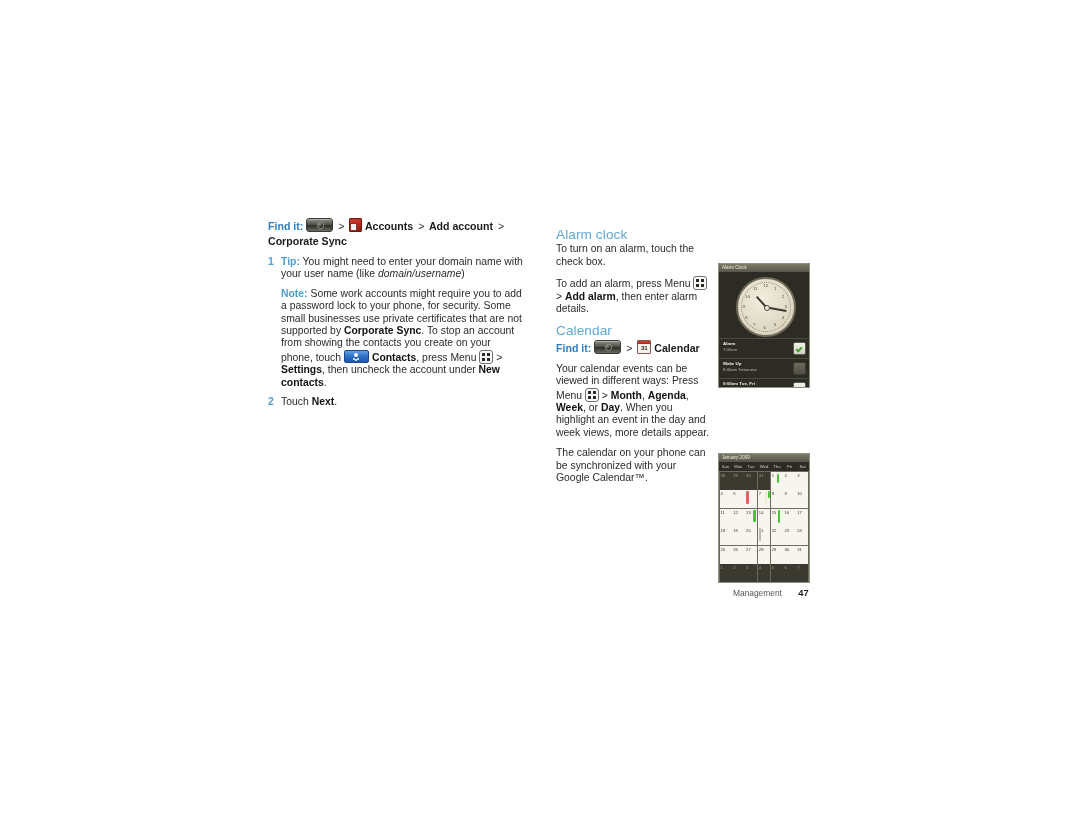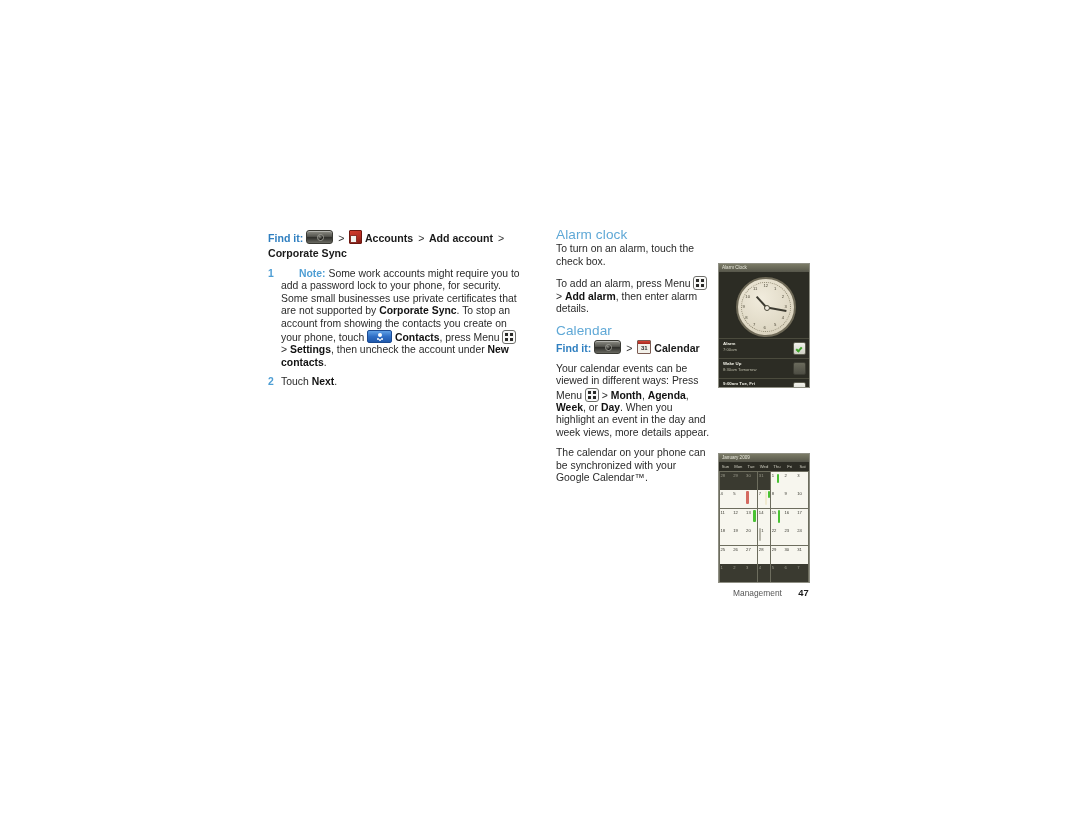--- a/index.html
+++ b/index.html
@@ -27,21 +27,21 @@
     line-height:15px;
   }
   .findit .lbl{color:#2f7fc0;}
   .findit .sep{font-weight:normal;color:#333;padding:0 2px;}
 
   
   .li{position:relative;padding-left:13px;margin:0 0 7px 0;}
   .li .num{position:absolute;left:0;top:0;color:#4e9ed4;font-weight:bold;font-size:10.4px;}
   .sub{margin:0 0 7px 0;}
   .tip-lbl{color:#4e9ed4;font-weight:bold;}
-  .note-lbl{color:#4e9ed4;font-weight:bold;margin-left:18px;}
+  .note-lbl{color:#4e9ed4;font-weight:bold;}
 
   
   .ico{display:inline-block;vertical-align:-3px;position:relative;}
 
   
   .ico-launcher{
     width:25px;height:12px;border-radius:3px;
     background:linear-gradient(180deg,#8e8e86 0%,#55554f 45%,#2e2e2a 55%,#6a6a62 100%);
     border:1px solid #3a3a34;vertical-align:-2px;
     box-shadow:inset 0 1px 0 rgba(255,255,255,.35);
@@ -180,38 +180,41 @@
 
   
   .footer{position:absolute;font-size:8.4px;color:#555;}
   .footer .pg{font-weight:bold;color:#1a1a1a;font-size:9.4px;margin-top:8px;}
 </style>
 </head>
 <body>
 
 <div class="page">
 
-  <div class="col" style="left:268px;top:230px;width:256px;">
+  <div class="col" style="left:268px;top:218px;width:256px;">
 
     <div class="findit">
       <span class="lbl">Find it:</span>
       <span class="ico ico-launcher"></span>
       <span class="sep">&gt;</span>
       <span class="ico ico-accounts"></span>
       <span>Accounts</span>
       <span class="sep">&gt;</span>
       <span>Add account</span>
       <span class="sep">&gt;</span>
       <span>Corporate Sync</span>
     </div>
 
     <div class="li">
       <span class="num">1</span>
     </div>
 
+    <div class="sub" style="padding-left:13px;">
+      <span class="tip-lbl">Tip:</span><span> You might need to enter your domain name with your user name (like </span><i>domain/username</i><span>)</span>
+    </div>
 
     <div class="sub" style="padding-left:13px;">
       <span class="note-lbl">Note:</span><span> Some work accounts might require you to add a password lock to your phone, for security. Some small businesses use private certificates that are not supported by </span><b>Corporate Sync</b><span>. To stop an account from showing the contacts you create on your phone, touch </span><span class="ico ico-contacts"></span> <b>Contacts</b><span>, press Menu </span><span class="ico ico-menu"></span><span> &gt; </span><b>Settings</b><span>, then uncheck the account under </span><b>New contacts</b><span>.</span>
     </div>
 
     <div class="li">
       <span class="num">2</span>
       <span>Touch </span><b>Next</b><span>.</span>
     </div>
 

